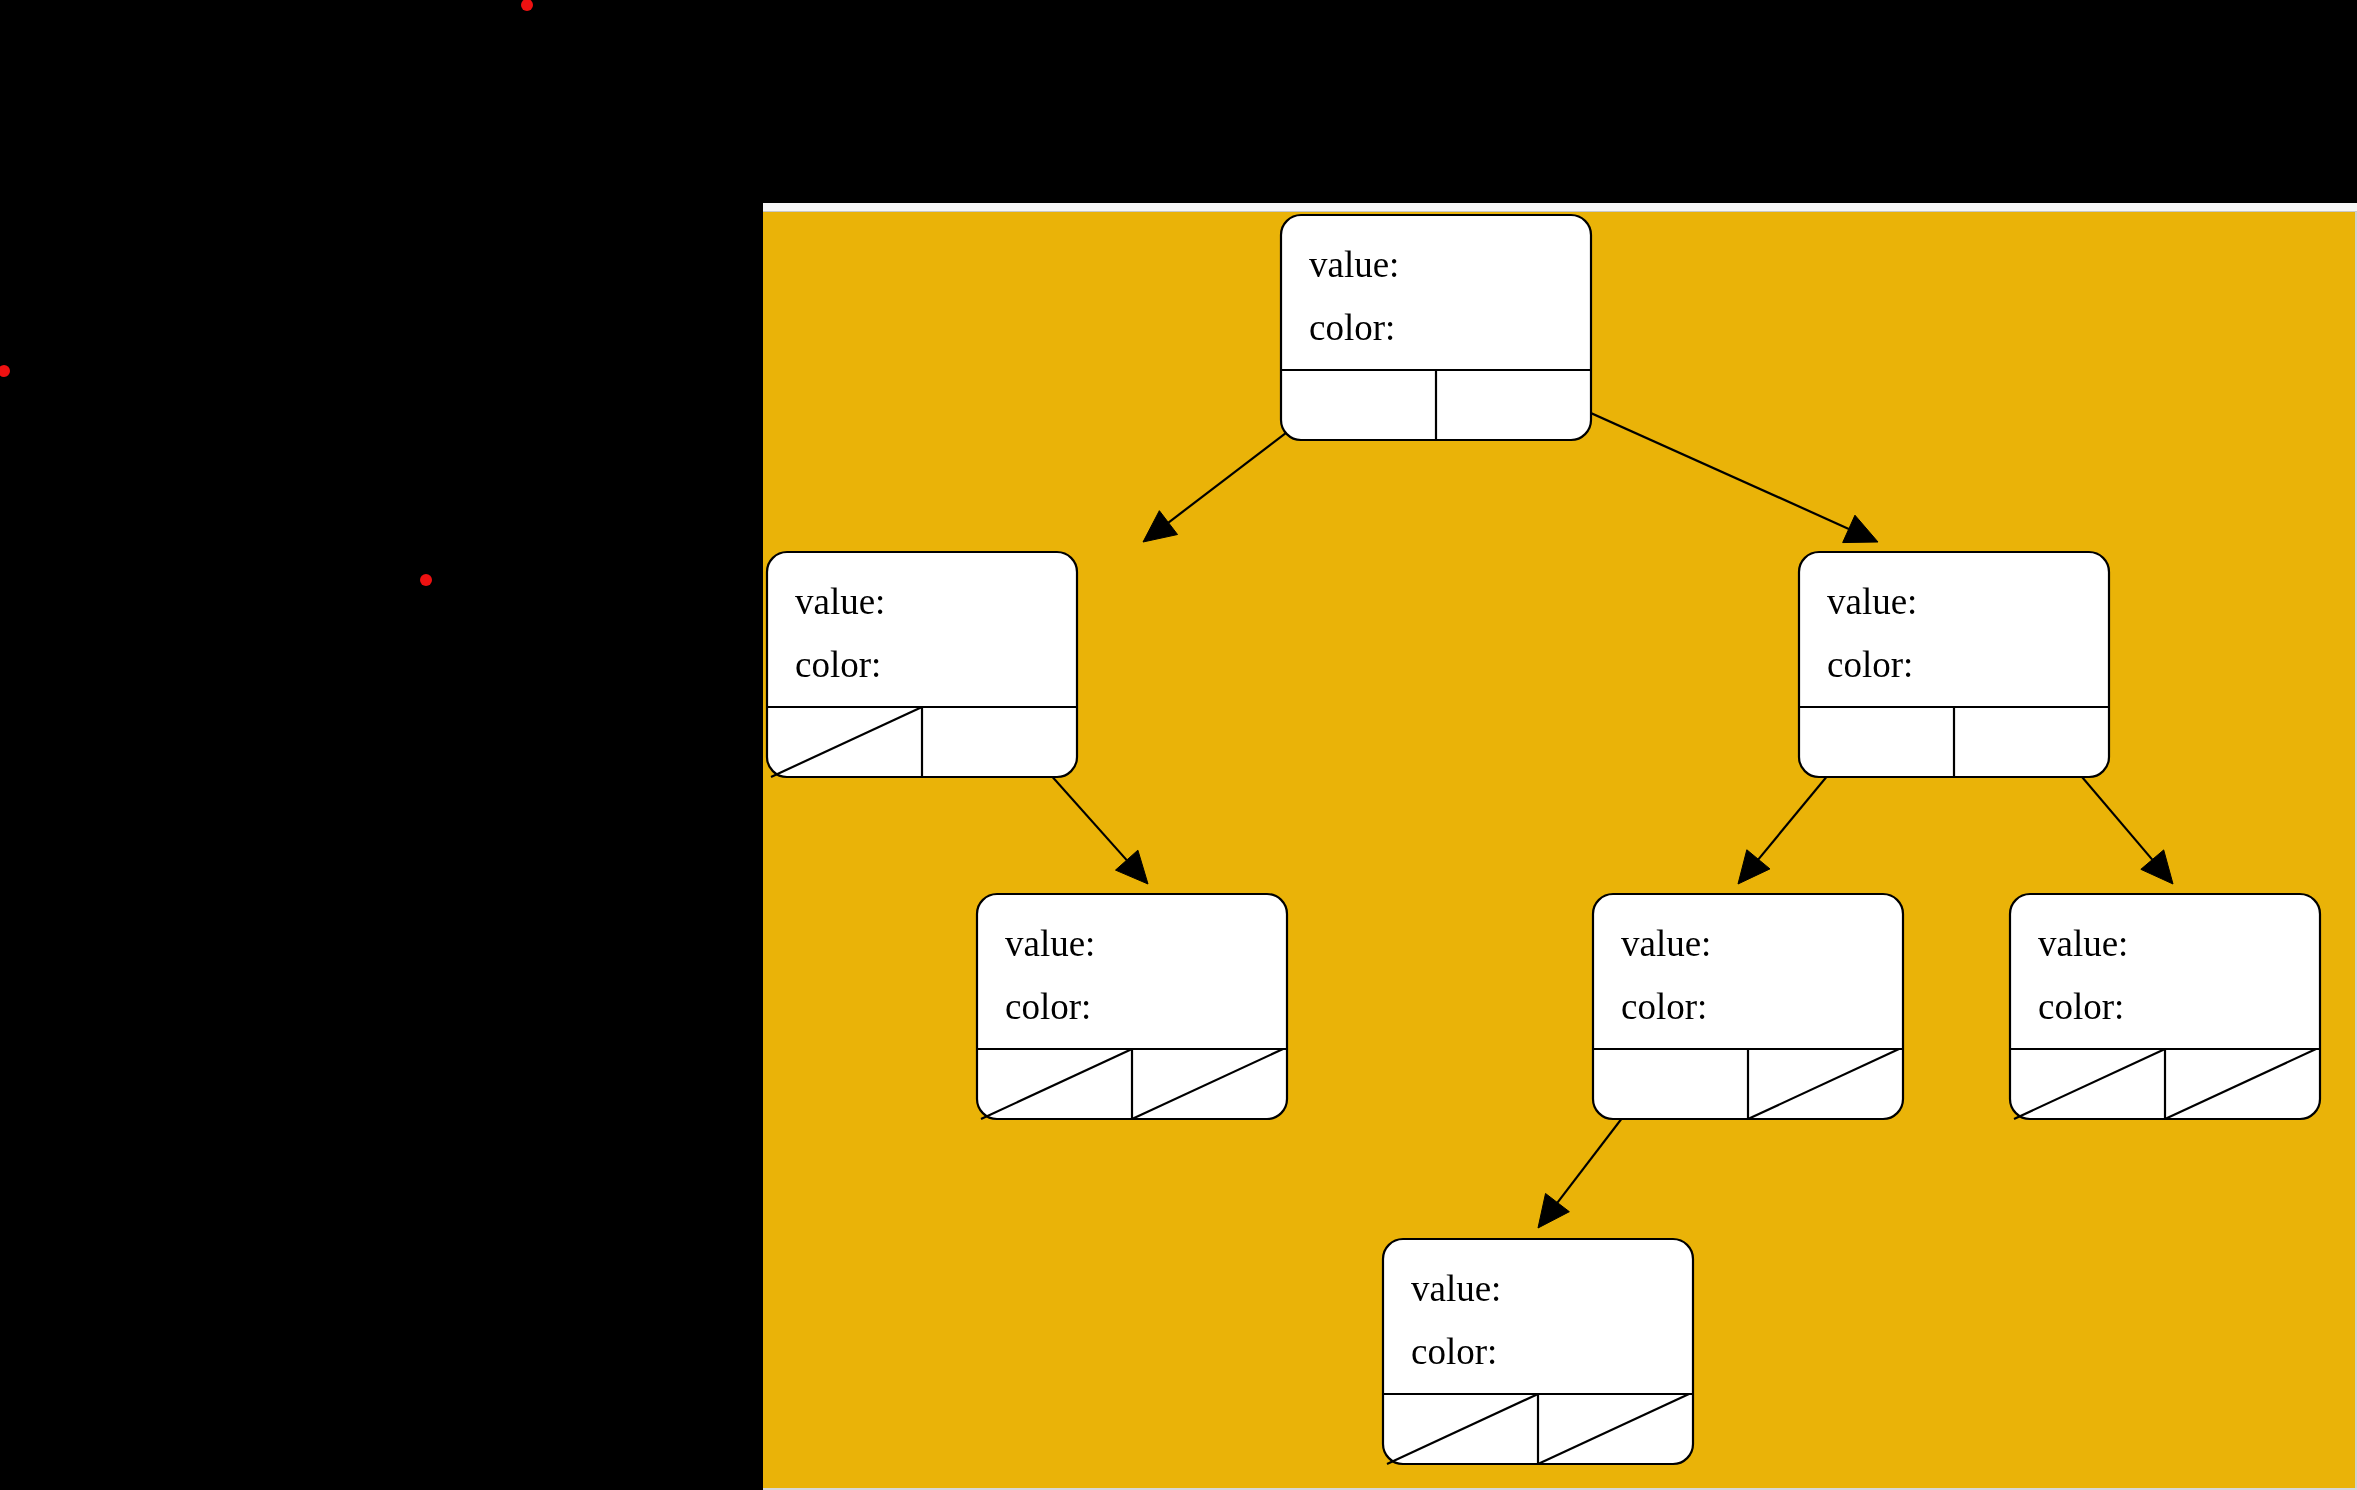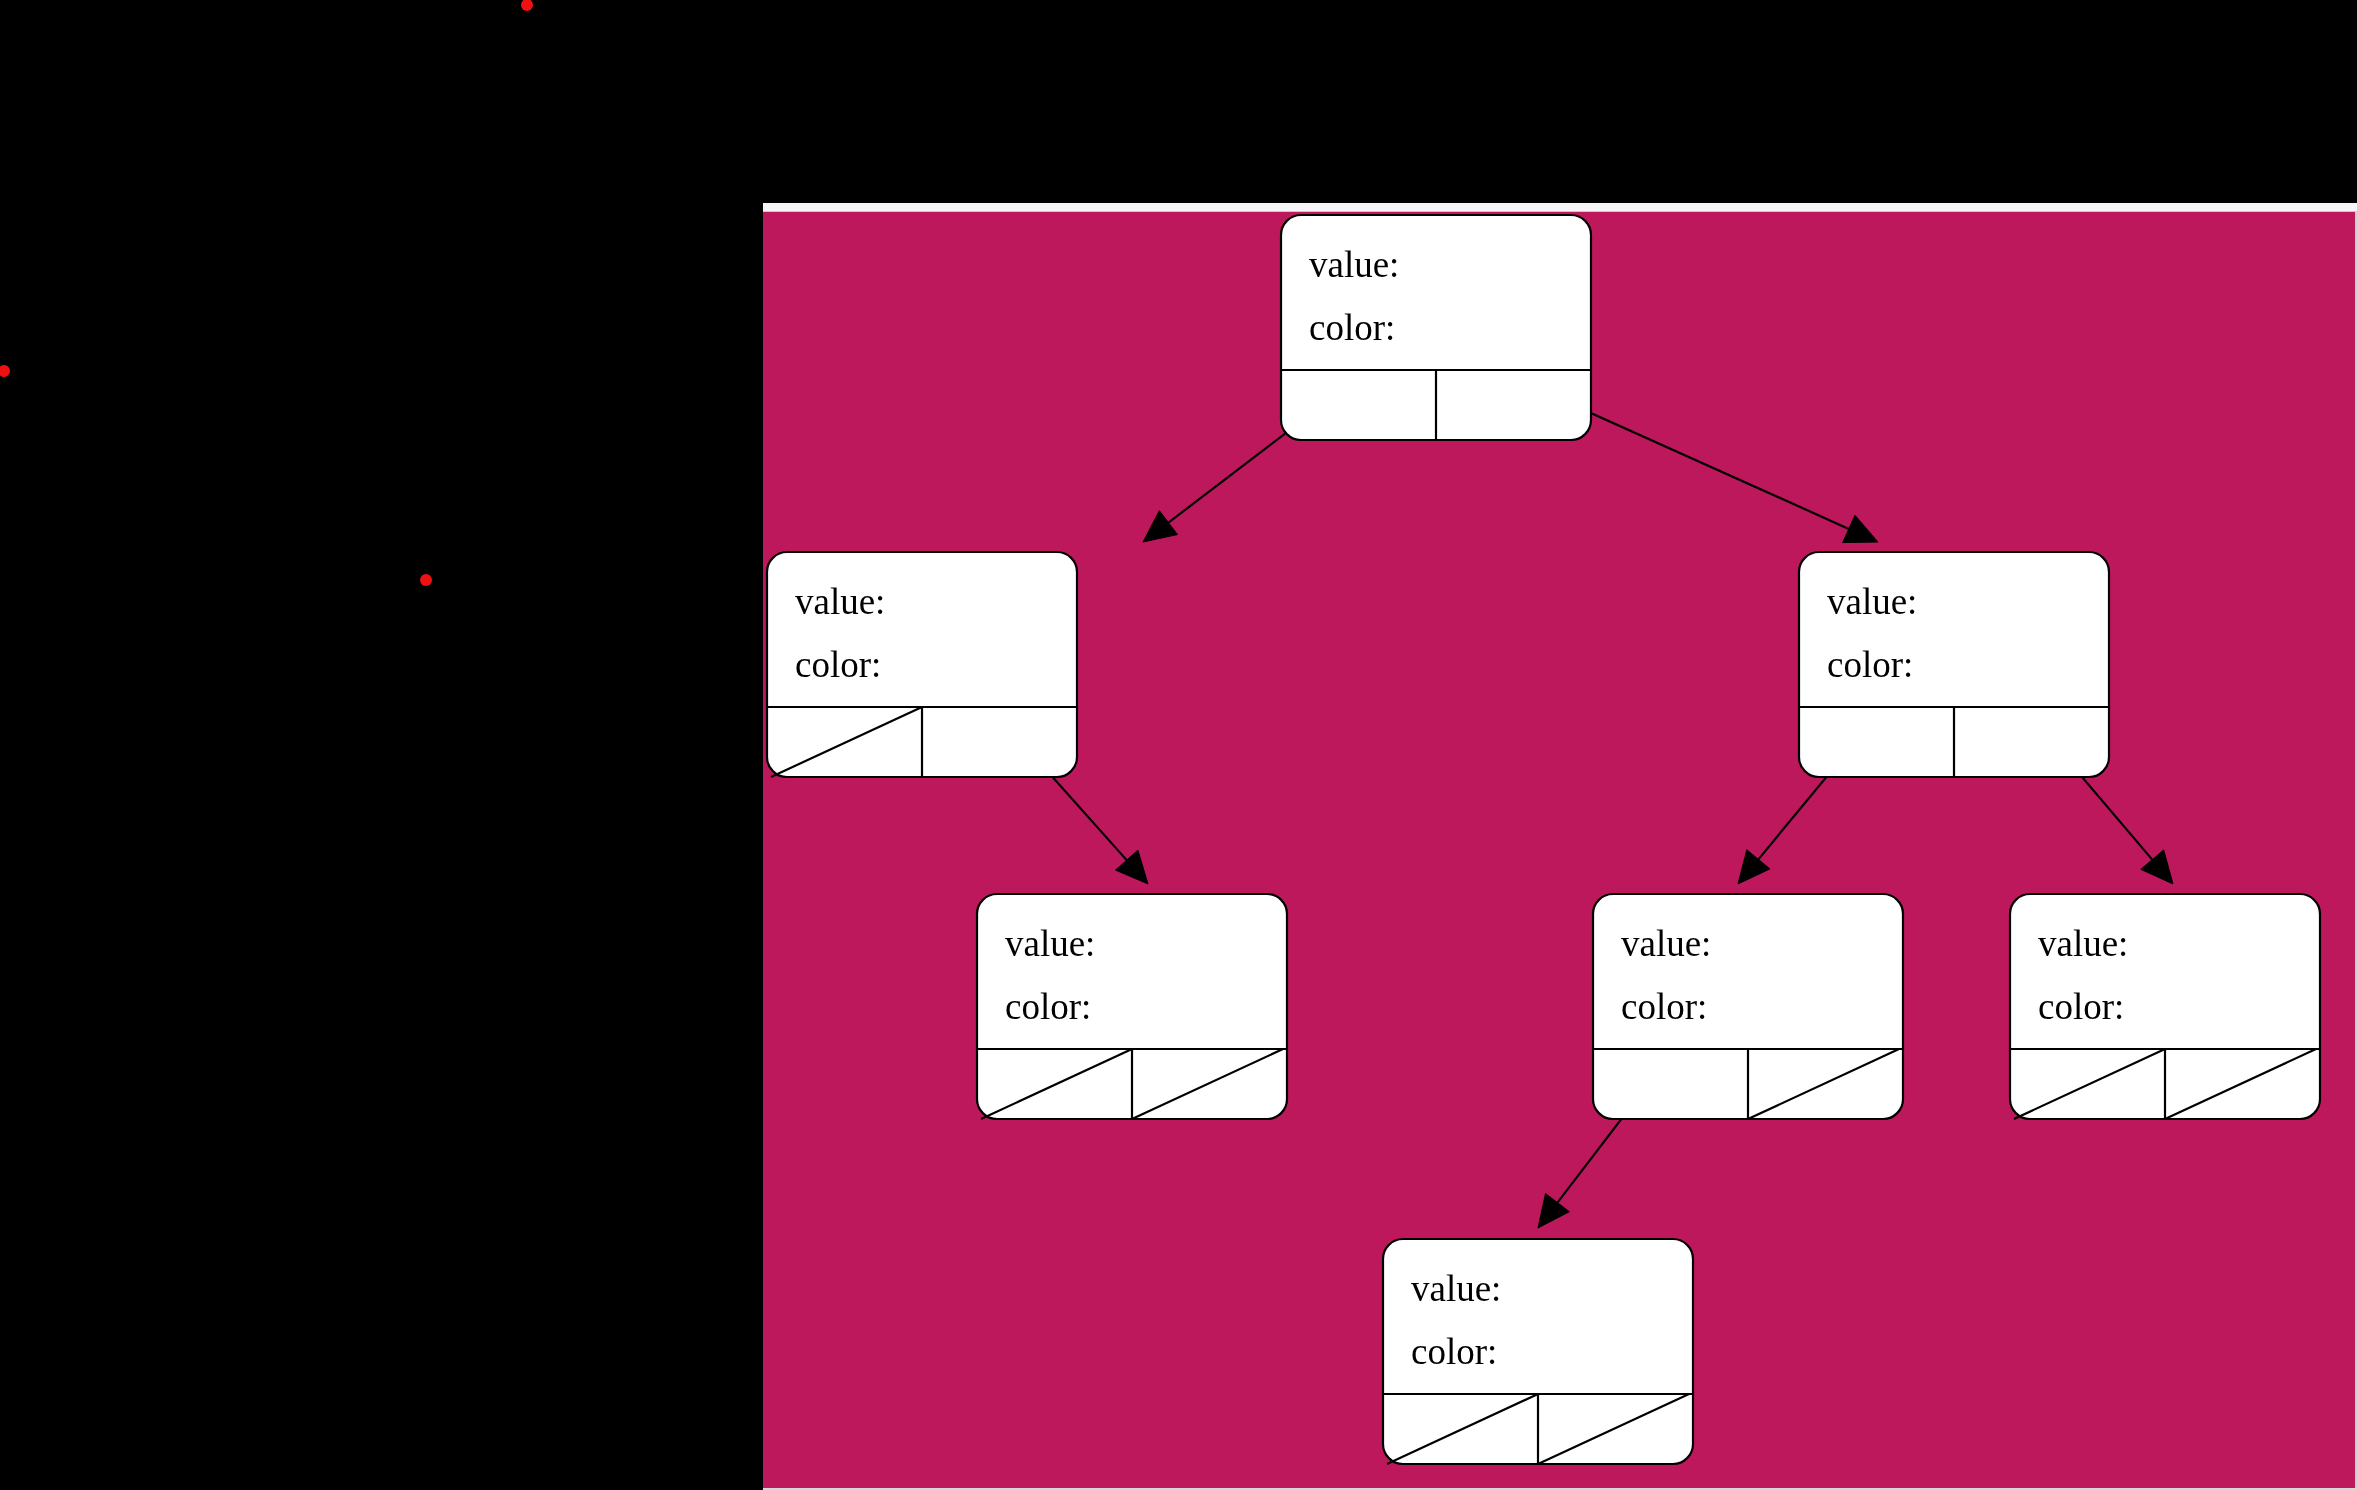--- a/index.html
+++ b/index.html
@@ -21,21 +21,21 @@
     position: absolute;
     border-radius: 50%;
     background: #ee1111;
   }
   #viewer-panel {
     position: absolute;
     left: 763px;
     top: 203px;
     width: 1594px;
     height: 1287px;
-    background: #be185d;
+    background: #eab308;
     box-sizing: border-box;
   }
   #panel-header-strip {
     position: absolute;
     left: 0;
     top: 0;
     width: 100%;
     height: 9px;
     background: #f6f6f6;
     border-bottom: 1px solid #c9c9c9;

